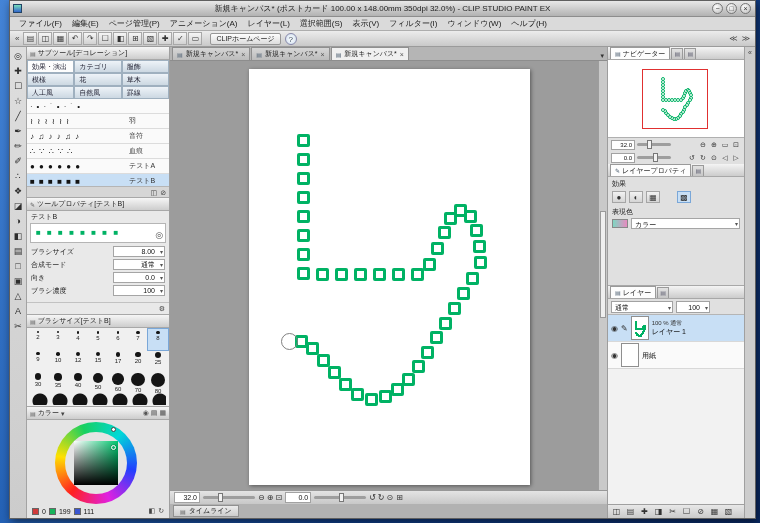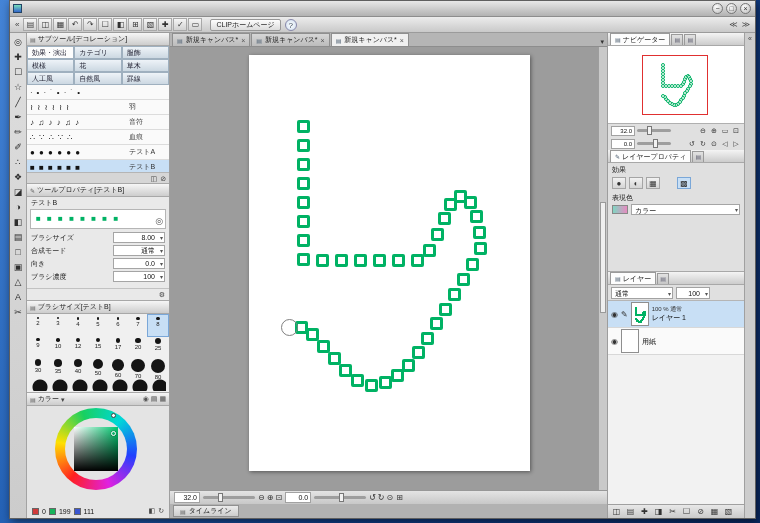--- a/index.html
+++ b/index.html
@@ -179,27 +179,40 @@
   .rightstrip span{font-size:7px;color:#444;}
 </style>
 </head>
 <body>
 
 <div class="stage">
   <div class="window">
 
     <div class="titlebar">
       <div class="app-icon"></div>
+      <div class="title-text">新規キャンバス* (ポストカード 100.00 x 148.00mm 350dpi 32.0%) - CLIP STUDIO PAINT EX</div>
       <div class="win-btns">
         <div class="win-btn">−</div>
         <div class="win-btn">□</div>
         <div class="win-btn">×</div>
       </div>
     </div>
 
+    <div class="menubar">
+        <span>ファイル(F)</span>
+        <span>編集(E)</span>
+        <span>ページ管理(P)</span>
+        <span>アニメーション(A)</span>
+        <span>レイヤー(L)</span>
+        <span>選択範囲(S)</span>
+        <span>表示(V)</span>
+        <span>フィルター(I)</span>
+        <span>ウィンドウ(W)</span>
+        <span>ヘルプ(H)</span>
+      </div>
 
     <div class="cmdbar">
       <span class="chev">«</span>
       <span class="cmd-icons">
           <span>▤</span>
           <span>◫</span>
           <span>▦</span>
           <span>↶</span>
           <span>↷</span>
           <span>☐</span>

